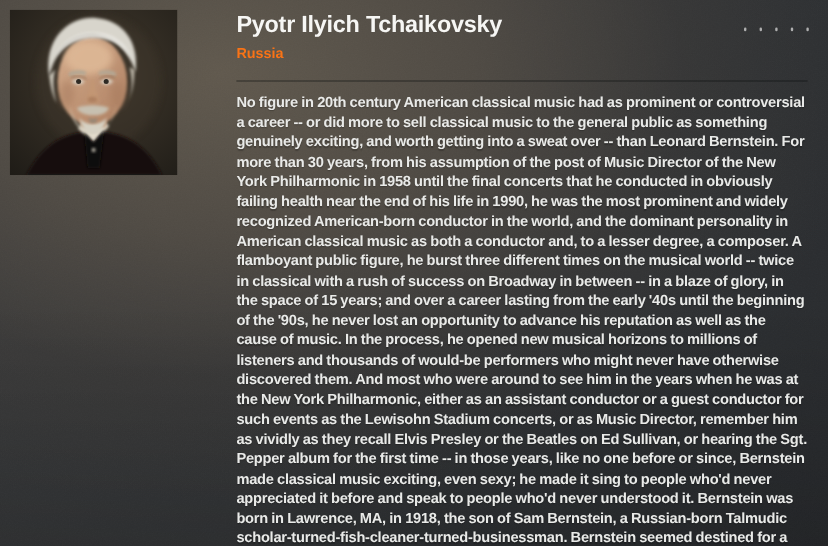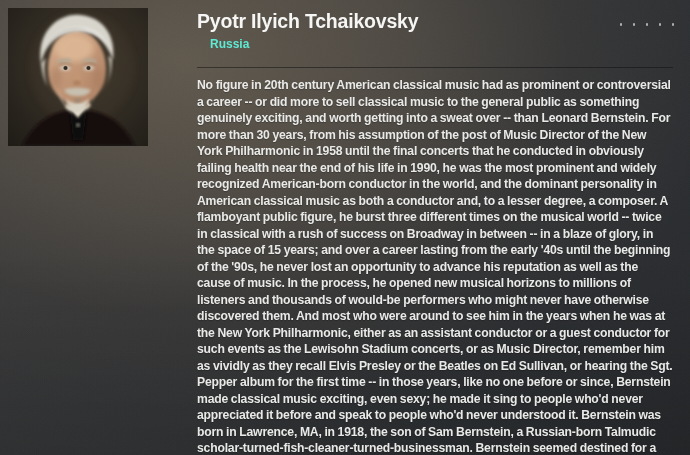--- a/index.html
+++ b/index.html
@@ -41,23 +41,23 @@
   .portrait svg { display: block; }
 
   .artist-name {
     position: absolute; left: 197px; top: 10px;
     font-size: 19.5px; font-weight: 700;
     letter-spacing: -0.2px;
     color: #f6f6f4;
     white-space: nowrap;
   }
   .artist-country {
-    position: absolute; left: 210px; top: 37px;
+    position: absolute; left: 197px; top: 37px;
     font-size: 12px; font-weight: 600;
-    color: #5eead4;
+    color: #f97316;
   }
 
   .menu-dots {
     position: absolute; top: 19px; right: 14px;
     display: flex; gap: 10.5px; align-items: center;
     padding: 4px 2px;
     cursor: pointer;
   }
   .menu-dots .dot {
     width: 2.5px; height: 2.5px; border-radius: 50%;

